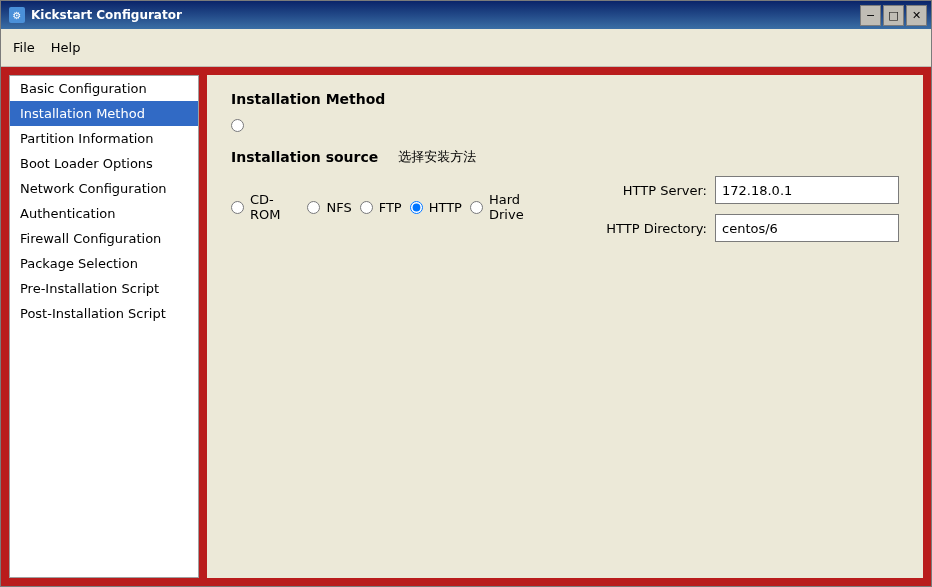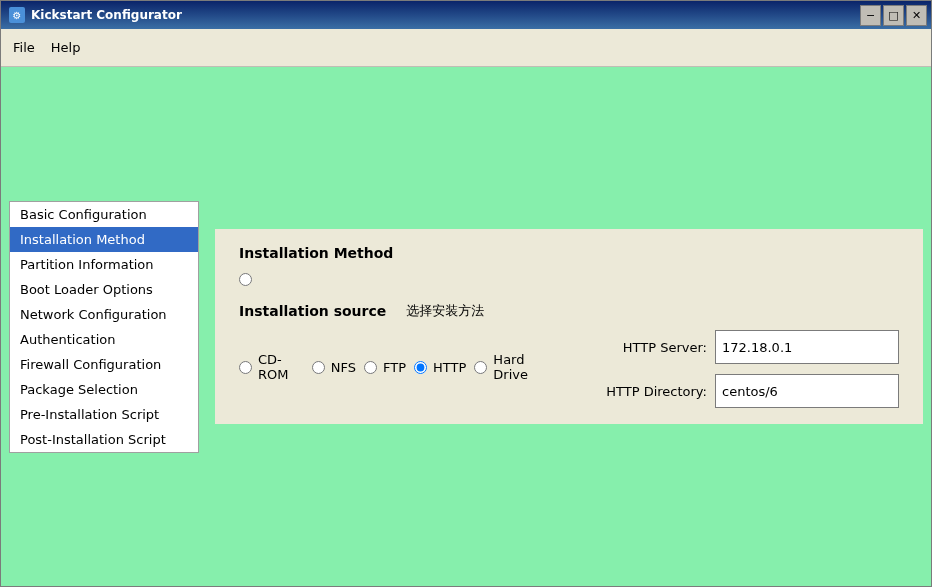--- a/index.html
+++ b/index.html
@@ -82,23 +82,22 @@
     .menu-item {
       padding: 2px 8px;
       cursor: pointer;
       font-size: 13px;
     }
 
     .content-area {
       flex: 1;
       display: flex;
       padding: 8px;
-      gap: 16px;
-      background: #86efac;
-      align-items: center;
+      gap: 8px;
+      background: #b91c1c;
     }
 
     .sidebar {
       width: 190px;
       background: white;
       border: 1px solid #a0a0a0;
       overflow-y: auto;
       flex-shrink: 0;
     }
 
@@ -195,21 +194,21 @@
     .field-label {
       font-size: 13px;
       color: #000;
       white-space: nowrap;
       min-width: 130px;
       text-align: right;
     }
 
     .field-input {
       flex: 1;
-      height: 34px;
+      height: 28px;
       border: 1px solid #7b7b7b;
       background: white;
       padding: 2px 6px;
       font-size: 13px;
       font-family: inherit;
       color: #000;
     }
   </style>
 </head>
 <body>

